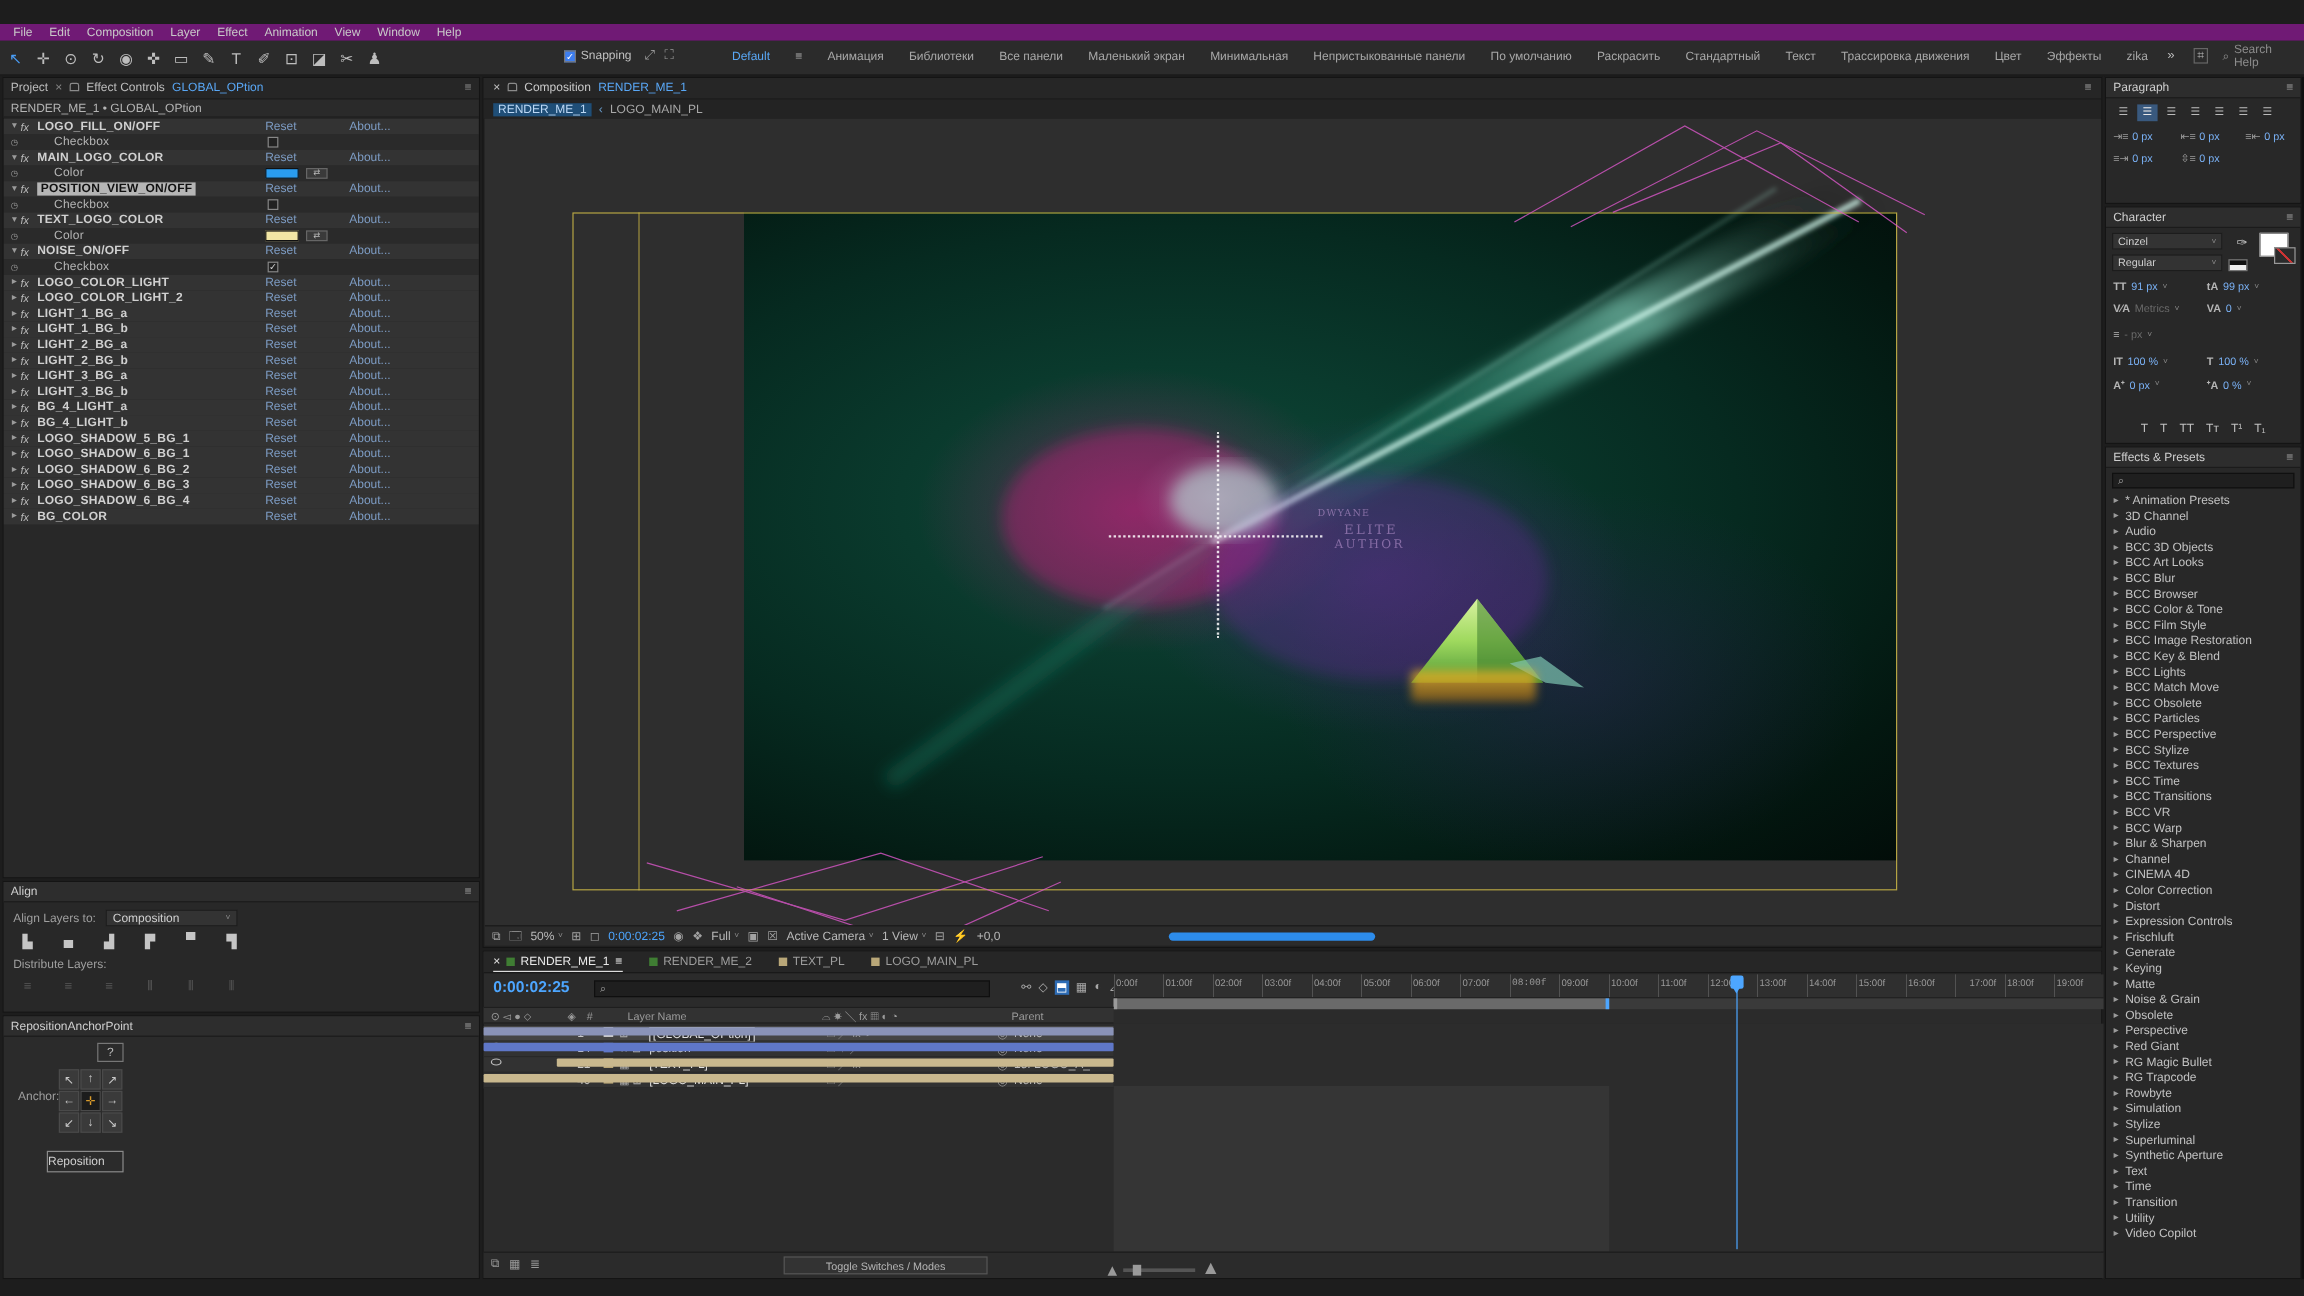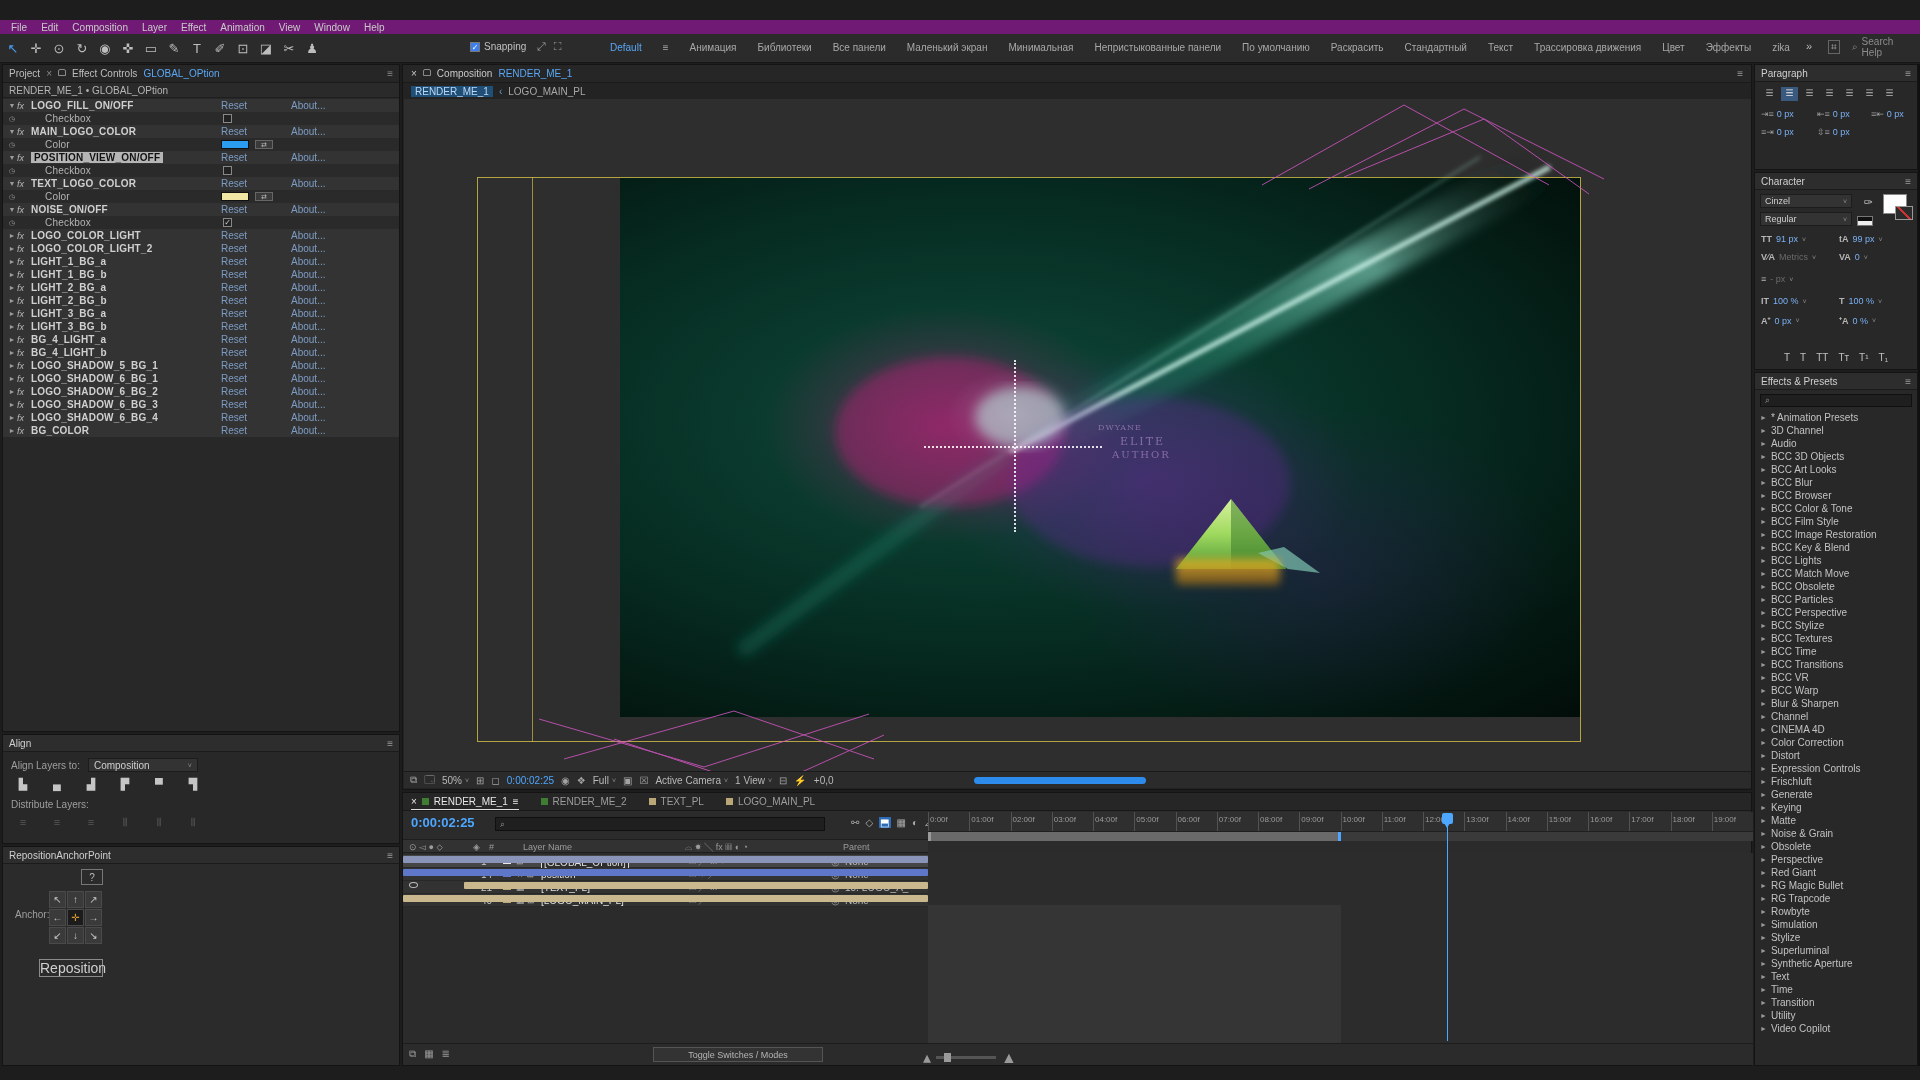--- a/index.html
+++ b/index.html
@@ -66,21 +66,21 @@
   .al-btn { width:20px; height:15px; color:#c5c5c5; font-size:11px; text-align:center; }
   .al-btns.dim .al-btn { color:#585858; }
 
   
   #repopanel { left:2px; top:846px; width:398px; height:220px; background:#2b2b2b; }
   .q-btn { position:absolute; left:78px; top:22px; width:22px; height:16px; border:1px solid #777; color:#bbb; font-size:10px; text-align:center; line-height:15px; }
   .anchor-label { position:absolute; left:12px; top:62px; font-size:10px; color:#9f9f9f; }
   .agrid { position:absolute; left:46px; top:44px; display:grid; grid-template-columns:repeat(3,17px); grid-template-rows:repeat(3,17px); gap:1px; }
   .agrid .cell { background:#3a3a3a; border:1px solid #4a4a4a; color:#c8c8c8; font-size:10px; display:flex; align-items:center; justify-content:center; }
   .agrid .cell.center { background:#1c1c1c; color:#d89a2a; }
-  .repo-btn { position:absolute; left:36px; top:112px; width:64px; height:18px; border:1px solid #8a8a8a; color:#cfcfcf; font-size:14px; text-align:left; line-height:17px; }
+  .repo-btn { position:absolute; left:36px; top:112px; width:64px; height:18px; border:1px solid #8a8a8a; color:#cfcfcf; font-size:10px; text-align:left; line-height:17px; }
 
   
   #comppanel { left:402px; top:64px; width:1350px; height:726px; background:#232323; }
   .comp-tab { height:18px; background:#262626; border-bottom:1px solid #1a1a1a; display:flex; align-items:center; gap:6px; font-size:10px; padding:0 8px; }
   .comp-crumb { height:16px; display:flex; align-items:center; gap:6px; font-size:10px; padding:0 8px; background:#232323; }
   .crumb-active { background:#1f4e77; color:#bcd8f5; padding:0 4px; }
   .crumb-sep { color:#6a9fd0; }
   .crumb-next { color:#a8a8a8; }
   .viewer { position:absolute; left:1px; top:34px; width:1347px; height:674px; background:#2e2e2e; overflow:hidden; }
   .comp-image { position:absolute; left:216px; top:78px; width:960px; height:540px;
@@ -734,30 +734,30 @@
     <div class="ruler">
 
     <span class="rlabel" style="left: 0%;">0:00f</span>
         <span class="rlabel" style="left: 5%;">01:00f</span>
         <span class="rlabel" style="left: 10%;">02:00f</span>
         <span class="rlabel" style="left: 15%;">03:00f</span>
         <span class="rlabel" style="left: 20%;">04:00f</span>
         <span class="rlabel" style="left: 25%;">05:00f</span>
         <span class="rlabel" style="left: 30%;">06:00f</span>
         <span class="rlabel" style="left: 35%;">07:00f</span>
-        <span class="rlabel" style="left: 40%;">08:00f</span>
+        <span class="rlabel" style="left: 40%; font-family: Liberation Mono, monospace;">08:00f</span>
         <span class="rlabel" style="left: 45%;">09:00f</span>
         <span class="rlabel" style="left: 50%;">10:00f</span>
         <span class="rlabel" style="left: 55%;">11:00f</span>
         <span class="rlabel" style="left: 60%;">12:00f</span>
         <span class="rlabel" style="left: 65%;">13:00f</span>
         <span class="rlabel" style="left: 70%;">14:00f</span>
         <span class="rlabel" style="left: 75%;">15:00f</span>
         <span class="rlabel" style="left: 80%;">16:00f</span>
-        <span class="rlabel" style="left: 85%;">17:00f</span>
+        <span class="rlabel" style="left: 85%; padding-left: 10px;">17:00f</span>
         <span class="rlabel" style="left: 90%;">18:00f</span>
         <span class="rlabel" style="left: 95%;">19:00f</span>
         <span class="rlabel" style="left: 100%;">20:00f</span>
       </div>
     <div class="workarea">
         <span class="wa"></span>
       </div>
 
     <div class="tl-header">
       <span style="left:6px">⊙ ◅ ● ⬦</span>

